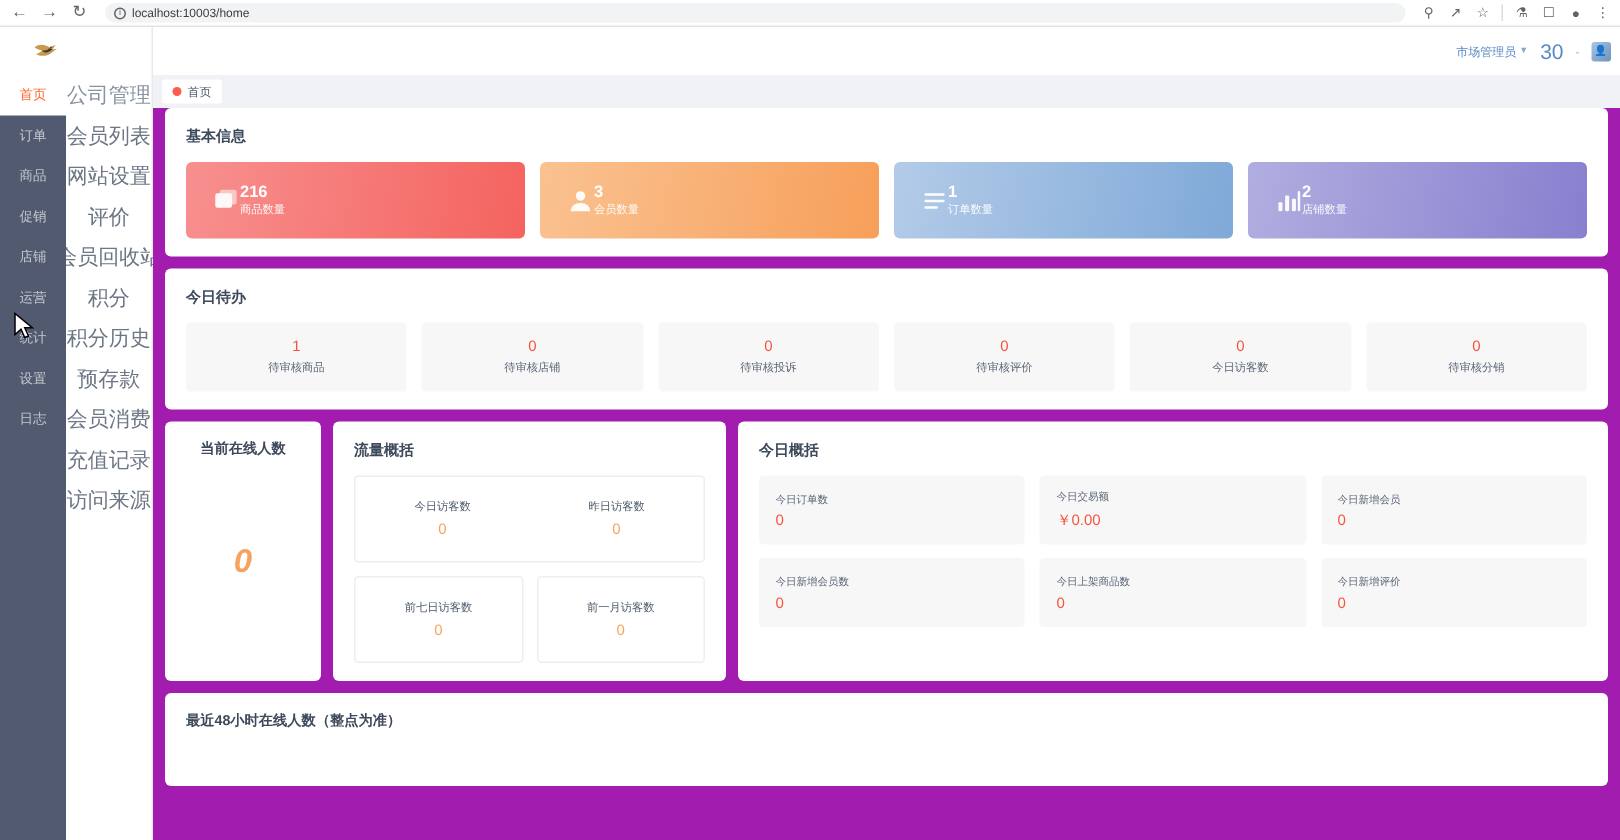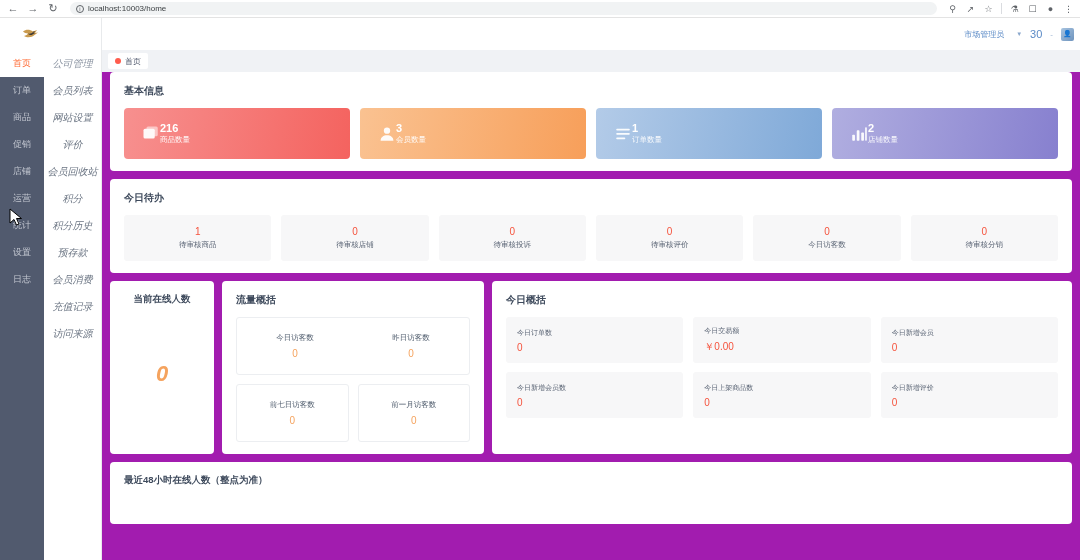--- a/index.html
+++ b/index.html
@@ -59,34 +59,34 @@
   .prim-item .pi-label { letter-spacing: 0; }
 
   
   .sidebar-secondary {
     width: 58px; background: #ffffff; flex: none;
     border-right: 1px solid #e8eaec;
     display: flex; flex-direction: column; padding-top: 32px;
   }
   .sec-item {
     height: 27px; display: flex; align-items: center; justify-content: center;
-    font-size: 10px; color: #6c7684; cursor: pointer; white-space: nowrap; font-style: italic;
+    font-size: 14px; color: #6c7684; cursor: pointer; white-space: nowrap;
   }
   .sec-item.active { color: #8a93a1; }
 
   
   .main { flex: 1; display: flex; flex-direction: column; min-width: 0; }
 
   .topbar {
     height: 32px; background: #ffffff; display: flex; align-items: center;
     justify-content: flex-end; padding-right: 6px; gap: 8px; flex: none;
   }
-  .tb-user { font-size: 8px; color: #5a8ac6; display: flex; align-items: center; gap: 12px; }
+  .tb-user { font-size: 8px; color: #5a8ac6; display: flex; align-items: center; gap: 2px; }
   .tb-chev { font-size: 6px; color: #8aa7cc; }
-  .tb-num { font-size: 11px; color: #5a8ac6; }
+  .tb-num { font-size: 14px; color: #5a8ac6; }
   .tb-dash { font-size: 8px; color: #9bb3d1; }
   .tb-avatar {
     width: 13px; height: 13px; border-radius: 2px;
     background: linear-gradient(135deg,#a8c4e0,#6e93bd);
     display: flex; align-items: center; justify-content: center;
     font-size: 7px; color: #fff;
   }
 
   .tabstrip {
     height: 22px; background: #f0f2f5; display: flex; align-items: center;

